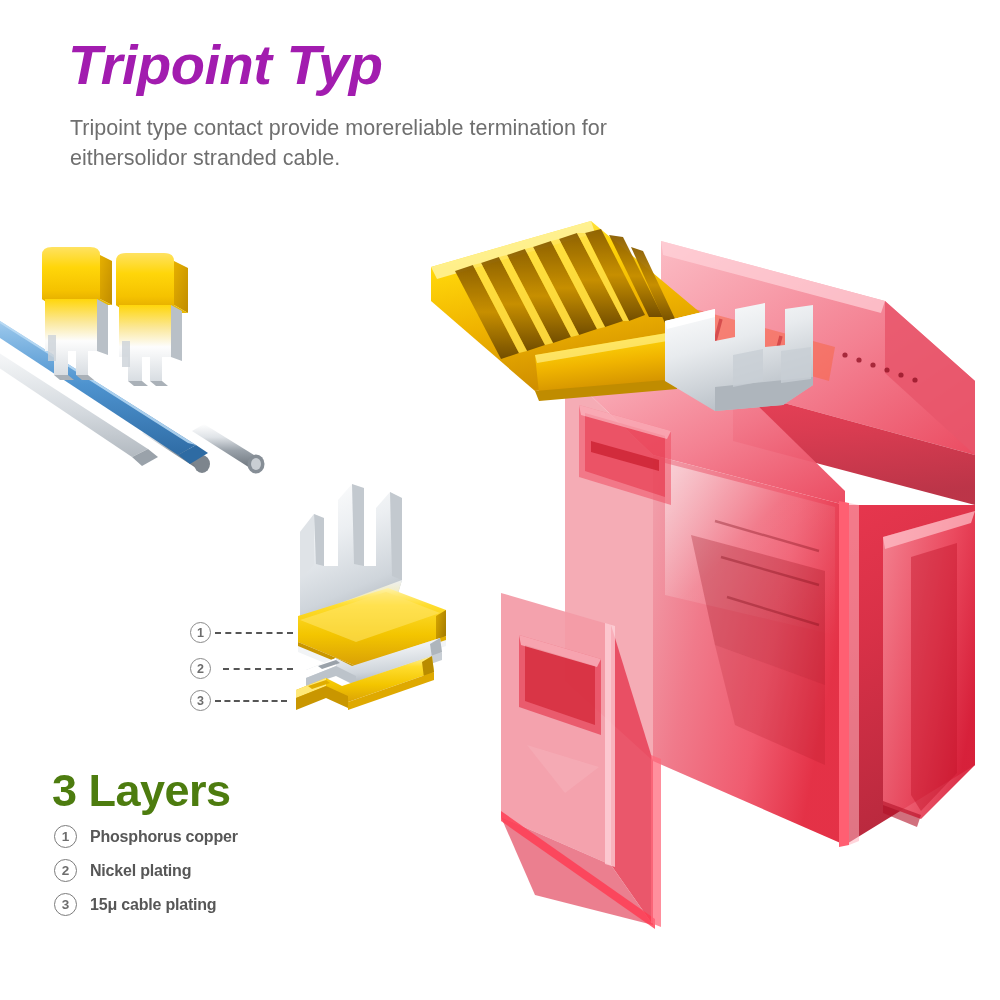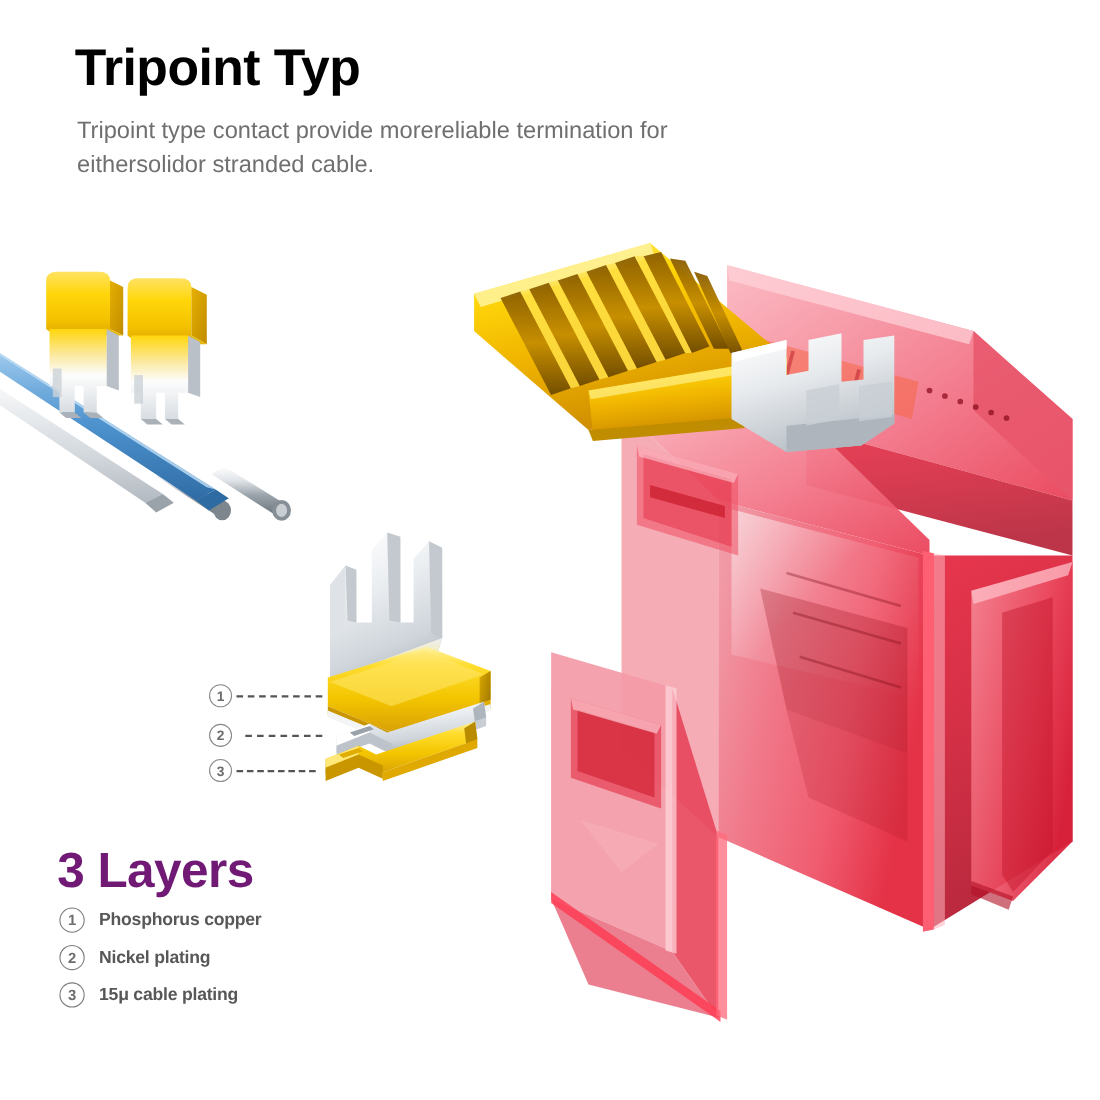--- a/index.html
+++ b/index.html
@@ -7,33 +7,33 @@
     width:1000px;height:1000px;
     background:#ffffff;
     font-family:"Liberation Sans",sans-serif;
     overflow:hidden;position:relative;
   }
   #page{position:relative;width:1000px;height:1000px;background:#fff;overflow:hidden;}
 
   
   .hdr{position:absolute;left:68px;top:36px;width:860px;}
   .hdr-title{
-    font-size:47px;font-weight:bold;color:#000000;
-    letter-spacing:-0.5px;line-height:1.05;margin:0;
+    font-size:56px;font-weight:bold;color:#a21caf;
+    letter-spacing:-0.5px;line-height:1.05;margin:0;font-style:italic;
   }
   .hdr-sub{
     margin:18px 0 0 2px;font-size:21.5px;color:#6f6f6f;
     line-height:1.42;font-weight:normal;max-width:800px;
   }
   .hdr-sub span{display:block;}
 
   
   .layers{position:absolute;left:52px;top:768px;width:400px;}
   .layers-title{
-    font-size:45px;font-weight:bold;color:#701a75;
+    font-size:45px;font-weight:bold;color:#4d7c0f;
     margin:0 0 12px 0;line-height:1;letter-spacing:-0.5px;
   }
   .layer-row{display:flex;align-items:center;margin:0 0 11px 2px;}
   .layer-num{
     width:23px;height:23px;border:1.9px solid #7c7c7c;border-radius:50%;
     color:#6d6d6d;font-size:13.5px;font-weight:bold;
     display:flex;align-items:center;justify-content:center;
     flex:0 0 auto;margin-right:13px;box-sizing:border-box;
   }
   .layer-label{font-size:16px;color:#575757;font-weight:bold;letter-spacing:-0.2px;}

